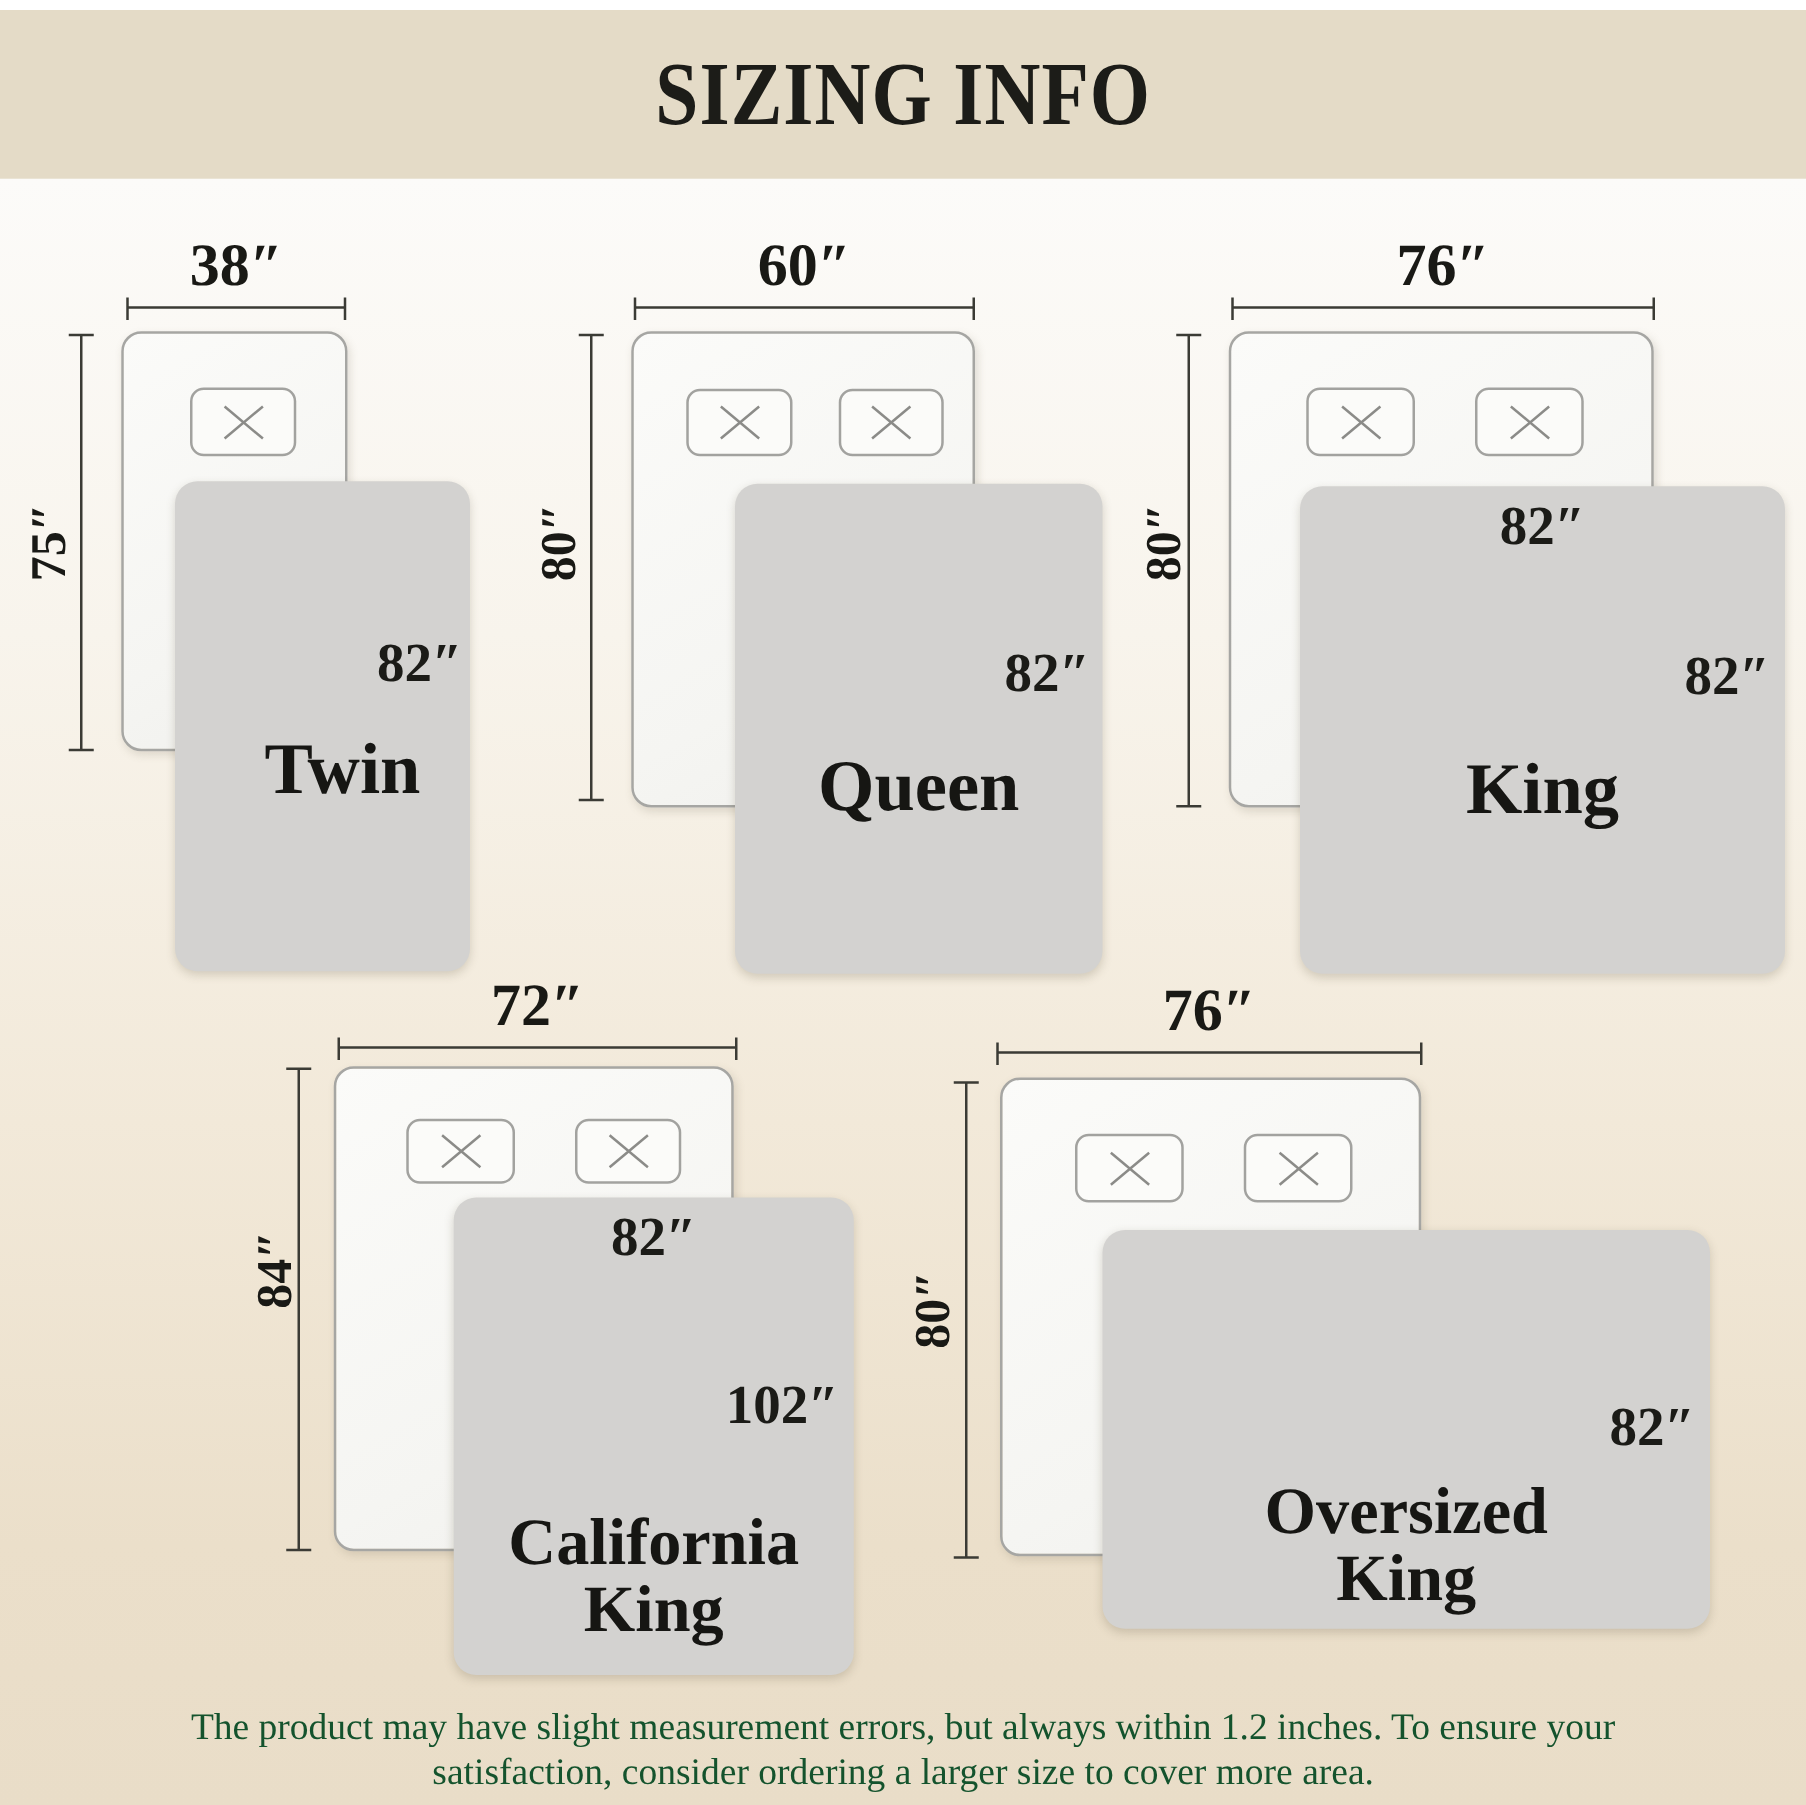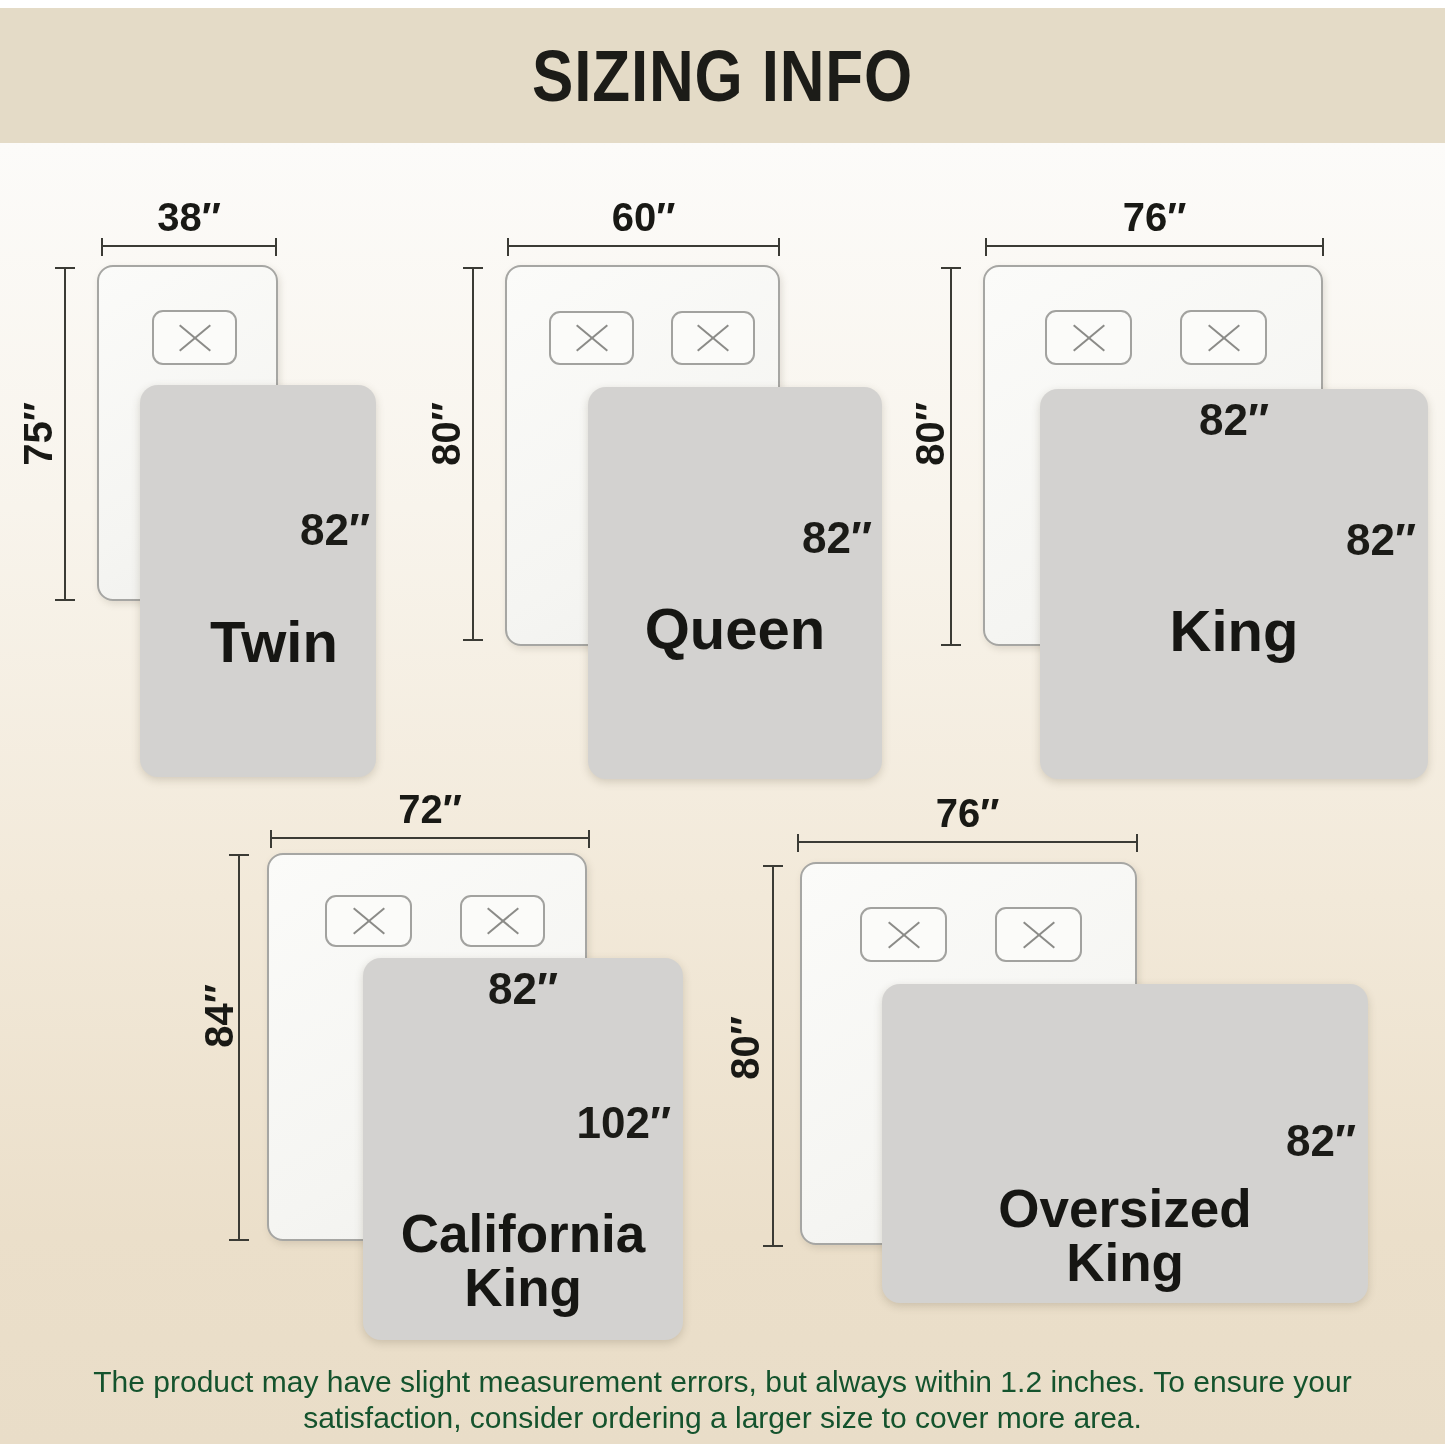--- a/index.html
+++ b/index.html
@@ -1,19 +1,19 @@
 <!DOCTYPE html>
 <html><head>
 <meta charset="utf-8">
 <style>
   html,body{margin:0;padding:0;background:#ffffff;}
   .canvas{
     position:relative;width:1445px;height:1444px;overflow:hidden;
     background:#ffffff;
-    font-family:Liberation Sans, sans-serif;
+    font-family:Liberation Serif, serif;
     color:#1b1b17;
   }
   
   .stage{
     position:absolute;left:0;top:143px;width:1445px;height:1301px;
     background:linear-gradient(180deg,#fcfbf9 0%,#f8f4ec 28%,#f2e9d9 58%,#ebdfca 84%,#e9ddc8 100%);
   }
   .header{
     position:absolute;left:0;top:8px;width:1445px;height:135px;
     background:#e4dbc7;display:flex;align-items:center;justify-content:center;
@@ -51,21 +51,21 @@
   .bed-name{position:absolute;left:0;right:0;text-align:center;font-weight:bold;color:#161613;}
   .name-1line{font-size:58px;line-height:60px;}
   .name-2line{font-size:53px;line-height:54px;}
   
   .dim-h{position:absolute;height:0;border-top:2px solid #3b3b35;}
   .dim-h::before,.dim-h::after{content:"";position:absolute;top:-9px;width:2px;height:18px;background:#3b3b35;}
   .dim-h::before{left:-1px;}
   .dim-h::after{right:-1px;}
   .dim-h .dim-label{
     position:absolute;left:50%;transform:translateX(-50%);bottom:7px;
-    font-size:40px;font-weight:bold;white-space:nowrap;color:#191915;
+    font-size:48px;font-weight:bold;white-space:nowrap;color:#191915;
   }
   .dim-v{position:absolute;width:0;border-left:2px solid #3b3b35;}
   .dim-v::before,.dim-v::after{content:"";position:absolute;left:-11px;width:20px;height:2px;background:#3b3b35;}
   .dim-v::before{top:-1px;}
   .dim-v::after{bottom:-1px;}
   .v-label{
     position:absolute;width:120px;height:44px;display:flex;align-items:center;justify-content:center;
     transform:rotate(-90deg);font-size:40px;font-weight:bold;white-space:nowrap;color:#191915;
   }
   
@@ -76,21 +76,21 @@
   
   
   .twin .dim-h{left:102px;top:245px;width:174px;}
   .twin .dim-v{left:64px;top:268px;height:332px;}
   .twin .v-label{left:-22px;top:412px;}
   .twin .bed{left:97px;top:265px;width:181px;height:336px;}
   .twin .pillow{left:53px;top:43px;width:85px;height:55px;}
   .twin .blanket{left:140px;top:385px;width:236px;height:392px;}
   .twin .size-top{top:4px;}
   .twin .size-right{top:120px;right:6px;}
-  .twin .bed-name{top:227px;padding-left:32px;}
+  .twin .bed-name{top:200px;padding-left:32px;}
   
   .queen .dim-h{left:508px;top:245px;width:271px;}
   .queen .dim-v{left:472px;top:268px;height:372px;}
   .queen .v-label{left:386px;top:412px;}
   .queen .bed{left:505px;top:265px;width:275px;height:381px;}
   .queen .pillow.p1{left:42px;top:44px;width:85px;height:54px;}
   .queen .pillow.p2{left:164px;top:44px;width:84px;height:54px;}
   .queen .blanket{left:588px;top:387px;width:294px;height:392px;}
   .queen .size-right{top:126px;right:10px;}
   .queen .bed-name{top:212px;}

